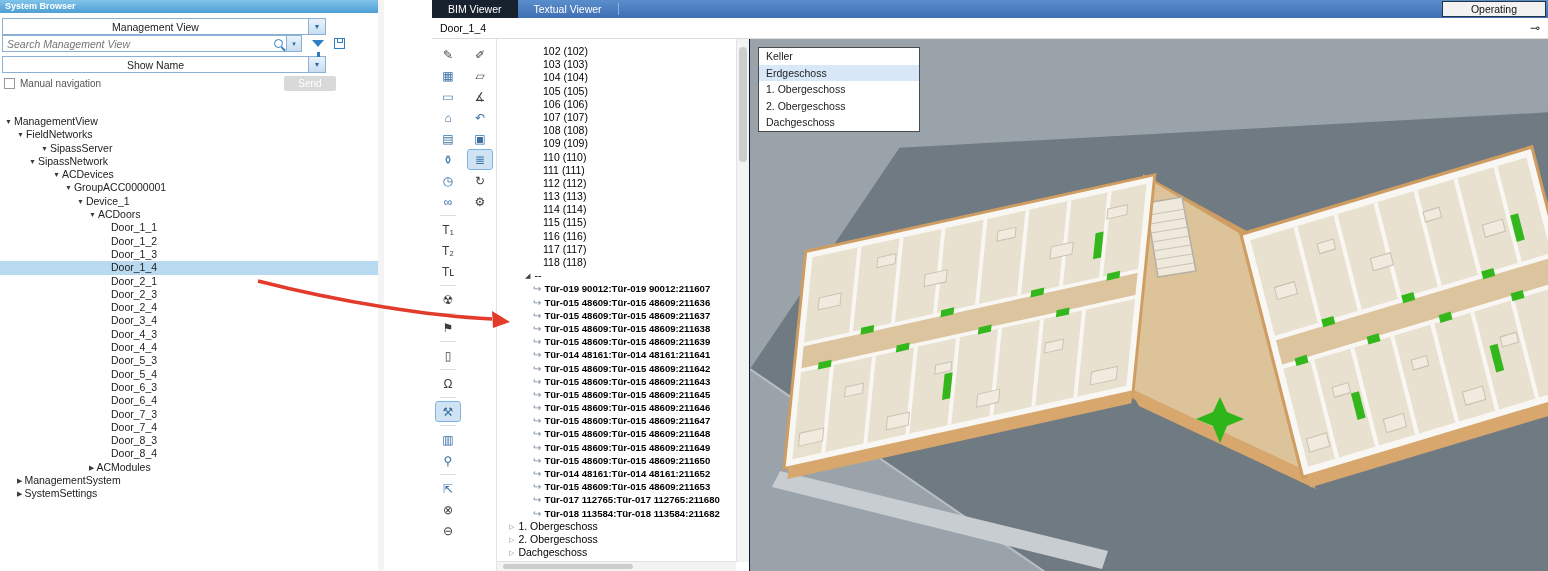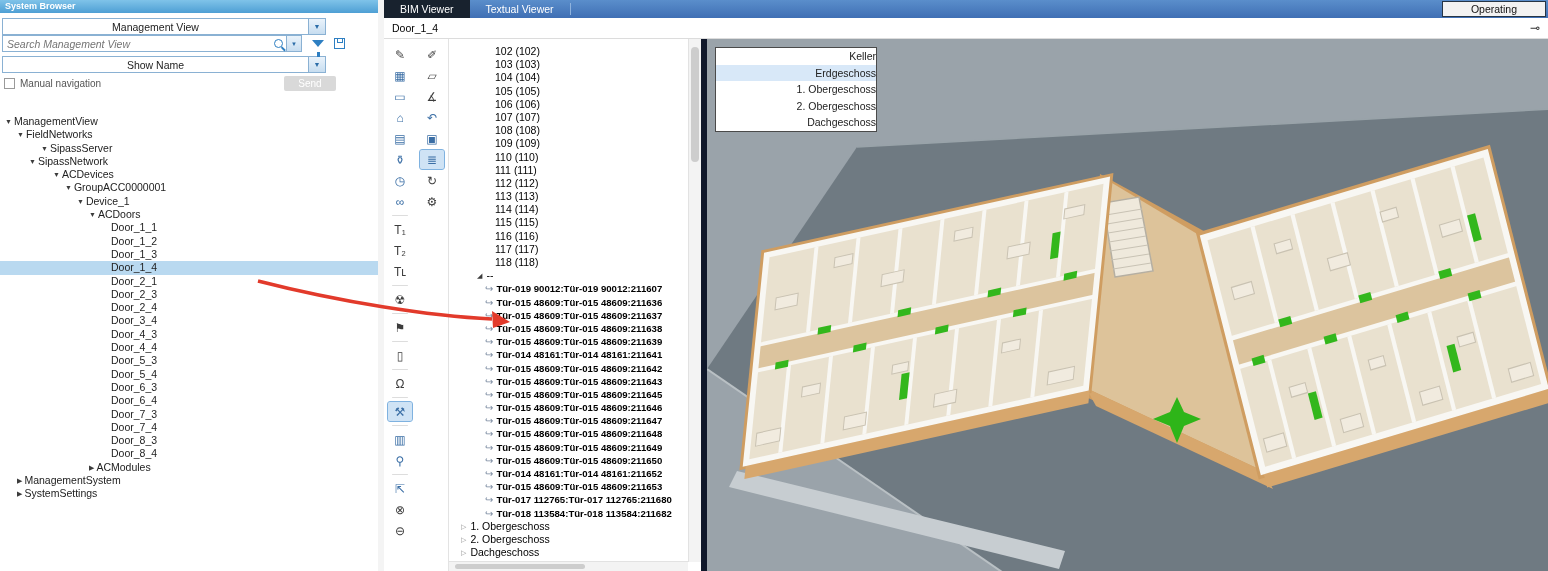--- a/index.html
+++ b/index.html
@@ -1,16 +1,16 @@
 <!DOCTYPE html>
 <html><head>
 <meta charset="utf-8">
 <style>
   html,body{margin:0;padding:0;background:#f6f6f6;font-family:"Liberation Sans",sans-serif;}
-  .app{width:1548px;height:571px;display:flex;overflow:hidden;background:#fff;position:relative;}
+  .app{width:1548px;height:571px;display:flex;overflow:hidden;background:#fff;position:relative;gap:48px;}
 
   
   .left-panel{width:384px;height:571px;background:#fff;flex:none;position:relative;font-size:10.5px;color:#222;border-right:6px solid #f4f4f4;box-sizing:border-box;}
   .sb-header{height:13px;background:linear-gradient(#7fc3e9,#4e9fd4);color:#fff;font-size:9px;font-weight:bold;padding:1px 5px;box-sizing:border-box;}
   .controls{padding:5px 6px 0 2px;}
   .combo{display:flex;height:17px;border:1px solid #8ab1d3;width:324px;background:#fff;align-items:center;box-sizing:border-box;text-align:center;}
   .combo .val{flex:1;padding:0 4px;font-size:10.5px;}
   .combo .btn{width:16px;height:100%;background:linear-gradient(#eaf3fb,#c7ddf0);border-left:1px solid #8ab1d3;display:flex;align-items:center;justify-content:center;color:#2c6da8;font-size:7px;}
   .search-row{display:flex;align-items:center;margin-bottom:4px;}
   .search-box{display:flex;height:17px;border:1px solid #8ab1d3;width:300px;align-items:center;background:#fff;box-sizing:border-box;}
@@ -47,36 +47,36 @@
   .pin-ic{margin-left:auto;color:#333;font-size:12px;}
   .viewer-body{flex:1;display:flex;min-height:0;}
 
   .tools{width:64px;border-right:1px solid #e3e3e3;display:flex;flex:none;background:#fff;}
   .tcol{width:32px;display:flex;flex-direction:column;align-items:center;padding-top:5px;}
   .tool{width:24px;height:19px;display:flex;align-items:center;justify-content:center;font-size:12px;color:#3a6ea5;margin:1px 0;border-radius:2px;flex:none;}
   .tool.dark{color:#3c3c3c;}
   .tool.active{background:#cfe3f5;outline:1px solid #7fb2e0;}
   .tool.sep{height:1px;width:16px;background:#ddd;margin:3px 0;padding:0;font-size:0;}
 
-  .model-tree{width:252px;border-right:6px solid #0f172a;position:relative;flex:none;background:#fff;overflow:hidden;}
+  .model-tree{width:252px;border-right:1px solid #0f172a;position:relative;flex:none;background:#fff;overflow:hidden;}
   .mt-inner{position:absolute;top:6px;left:0;right:13px;bottom:9px;overflow:hidden;}
   .mrow{height:13.2px;line-height:13.2px;white-space:nowrap;display:flex;align-items:center;font-size:10.5px;}
   .num-row{padding-left:46px;}
   .group-row{padding-left:28px;}
   .group-row::before{content:"◢";font-size:7px;color:#3c3c3c;padding-right:4px;}
   .link-row{padding-left:36px;font-weight:bold;font-size:9.6px;}
   .link-row .hook{color:#7a8aa0;font-weight:normal;margin-right:3px;font-size:10px;}
   .floor-row{padding-left:12px;}
   .floor-row::before{content:"▷";font-size:7px;color:#8a8a8a;padding-right:4px;}
   .vscroll{position:absolute;top:0;right:0;width:12px;bottom:9px;background:#f3f3f3;border-left:1px solid #e2e2e2;}
   .vthumb{position:absolute;top:8px;left:2px;width:8px;height:115px;background:#cdcdcd;border-radius:4px;}
   .hscroll{position:absolute;left:0;right:13px;bottom:0;height:9px;background:#f3f3f3;border-top:1px solid #e2e2e2;}
   .hthumb{position:absolute;left:6px;top:2px;width:130px;height:5px;background:#cdcdcd;border-radius:3px;}
 
-  .canvas3d{flex:1;position:relative;background:#bef264;overflow:hidden;min-width:0;text-align:right;}
+  .canvas3d{flex:1;position:relative;background:#bef264;overflow:hidden;min-width:0;}
   .canvas3d svg{position:absolute;left:0;top:0;}
   .floor-popup{position:absolute;left:8px;top:8px;width:160px;background:#fff;border:1px solid #4a4a4a;z-index:5;}
   .fp-item{height:16.5px;line-height:16.5px;padding-left:7px;font-size:10.5px;color:#222;}
   .fp-item.selected{background:#d8e8f8;}
 
   .arrow-overlay{position:absolute;left:0;top:0;width:1548px;height:571px;pointer-events:none;z-index:40;}
 </style>
 </head>
 <body>
 

